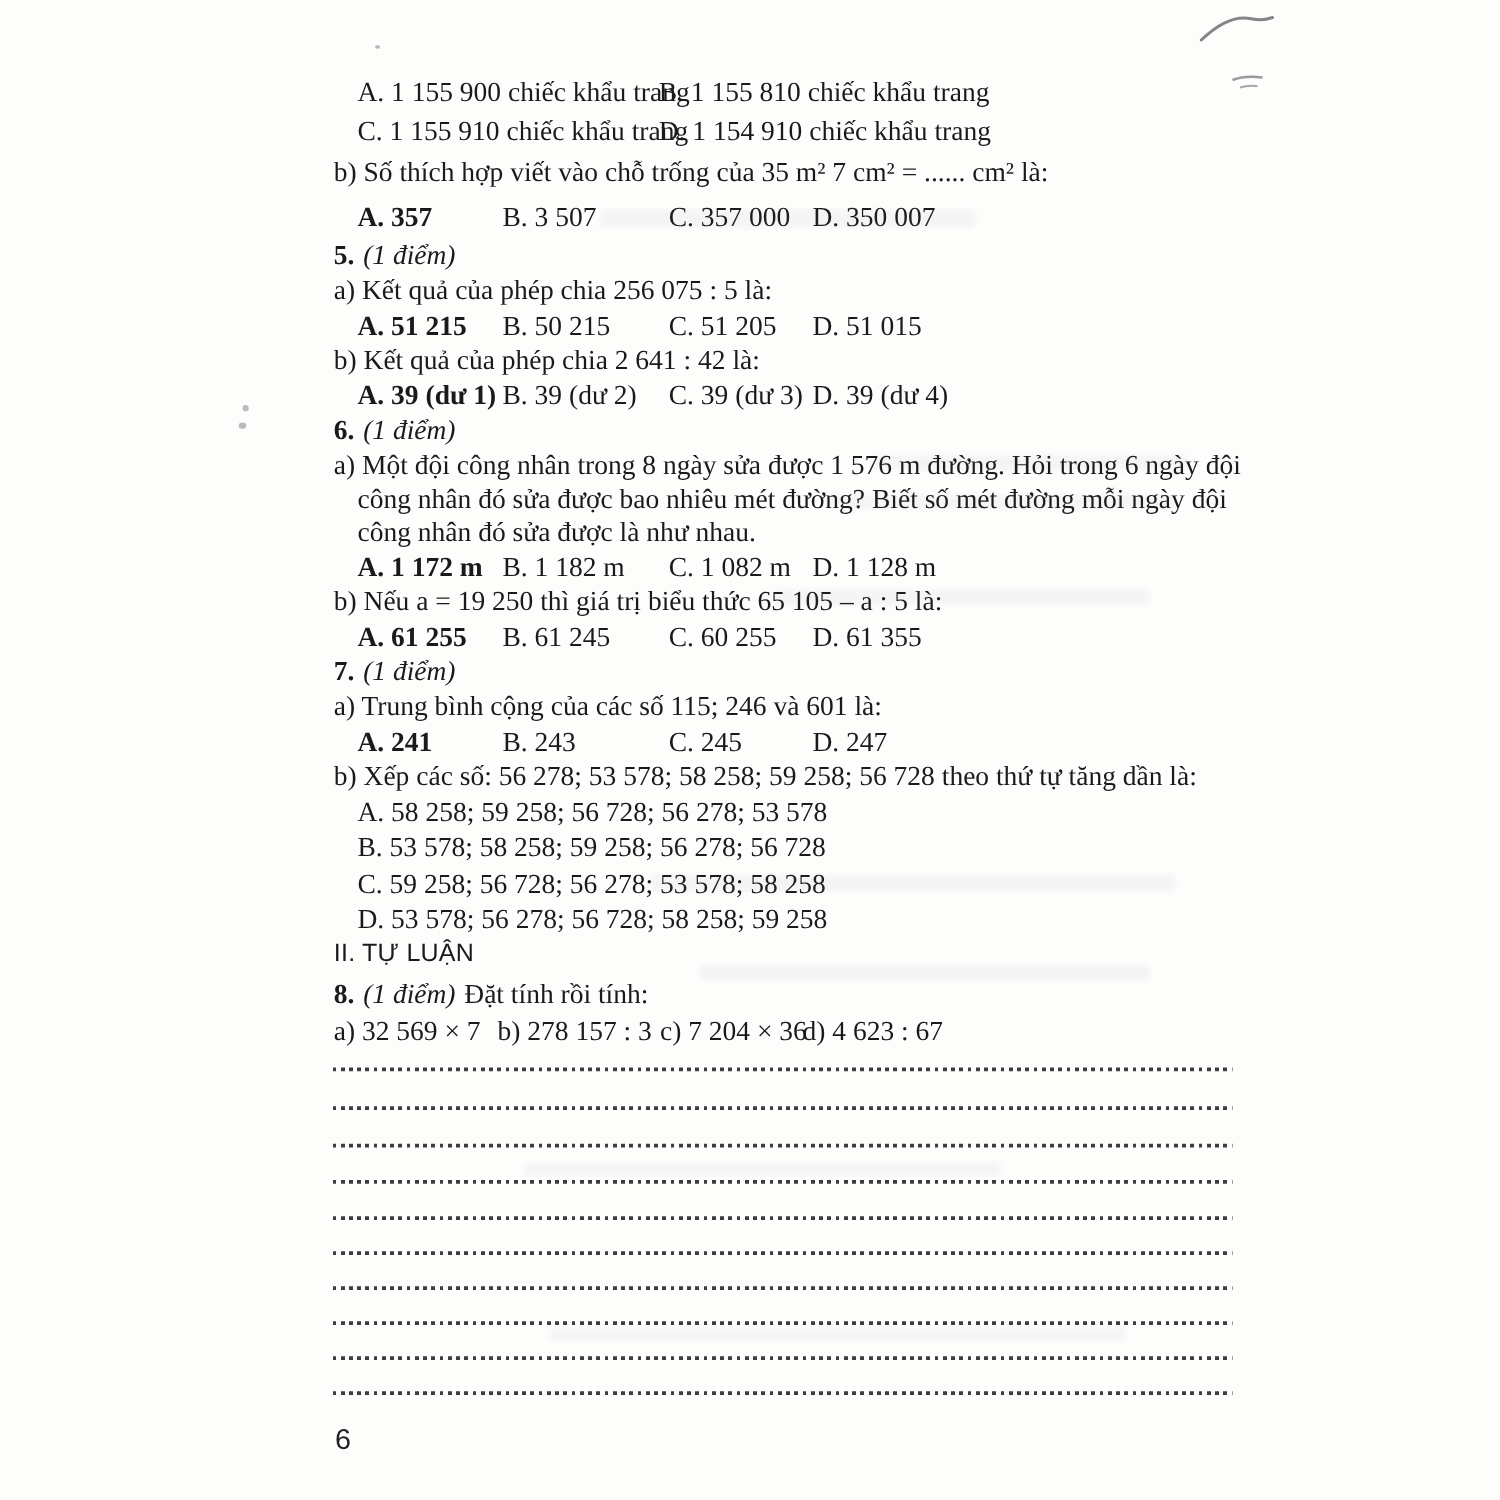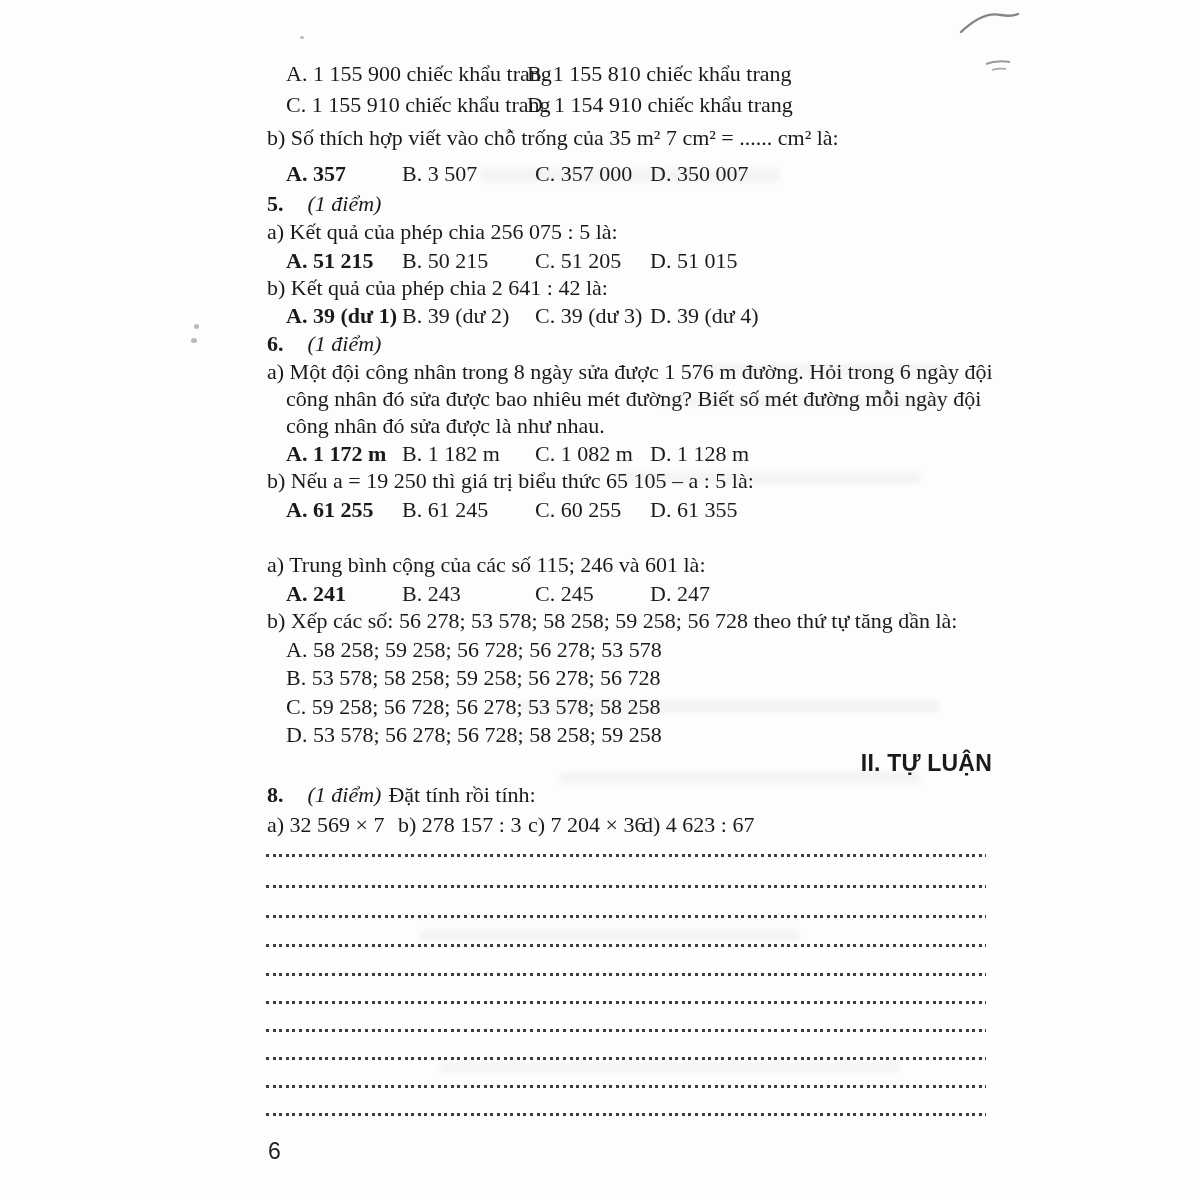--- a/index.html
+++ b/index.html
@@ -22,25 +22,25 @@
   
   .cols2 .o1 { left:19px; }
   .cols2 .o2 { left:260px;font-family:Liberation Serif, serif; }
   
   .parts .o1 { left:0px; }
   .parts .o2 { left:131px; }
   .parts .o3 { left:261px; }
   .parts .o4 { left:375px; }
   .indent { padding-left:19px; }
   .qnum { font-weight:bold; }
-  .pts { font-style:italic; margin-left:24px; }
+  .pts { font-style:italic; margin-left:7px; }
   .after-pts { margin-left:7px; }
   .heading {
     font-family:"Liberation Sans", "DejaVu Sans", sans-serif;
-    font-weight:bold; font-size:23px; letter-spacing:0.2px;text-align:right;
+    font-weight:normal; font-size:20px; letter-spacing:0.2px;
   }
   .dotline {
     position:absolute; left:266px; width:720px; height:4px;
     background:repeating-linear-gradient(to right, #3d3d3d 0 3px, transparent 3px 6.6px);
     background-position:0 1px; background-repeat:repeat-x; background-size:auto 3px;
   }
   .pagenum {
     position:absolute; left:268px; top:1138px;
     font-family:"Liberation Sans", "DejaVu Sans", sans-serif;
     font-size:23px; color:#222;
@@ -106,20 +106,23 @@
     <span class="opt o4">D. 1 128 m</span>
   </div>
   <div class="row" style="top:467px">b) Nếu a = 19 250 thì giá trị biểu thức 65 105 – a : 5 là:</div>
   <div class="row cols4" style="top:496px">
     <span class="opt o1">A. 61 255</span>
     <span class="opt o2">B. 61 245</span>
     <span class="opt o3">C. 60 255</span>
     <span class="opt o4">D. 61 355</span>
   </div>
 
+  <div class="row" style="top:523px">
+    <span class="qnum">7.</span><span class="pts">(1 điểm)</span>
+  </div>
   <div class="row" style="top:551px">a) Trung bình cộng của các số 115; 246 và 601 là:</div>
   <div class="row cols4" style="top:580px">
     <span class="opt o1">A. 241</span>
     <span class="opt o2">B. 243</span>
     <span class="opt o3">C. 245</span>
     <span class="opt o4">D. 247</span>
   </div>
   <div class="row" style="top:607px">b) Xếp các số: 56 278; 53 578; 58 258; 59 258; 56 728 theo thứ tự tăng dần là:</div>
   <div class="row indent" style="top:636px">A. 58 258; 59 258; 56 728; 56 278; 53 578</div>
   <div class="row indent" style="top:664px">B. 53 578; 58 258; 59 258; 56 278; 56 728</div>

